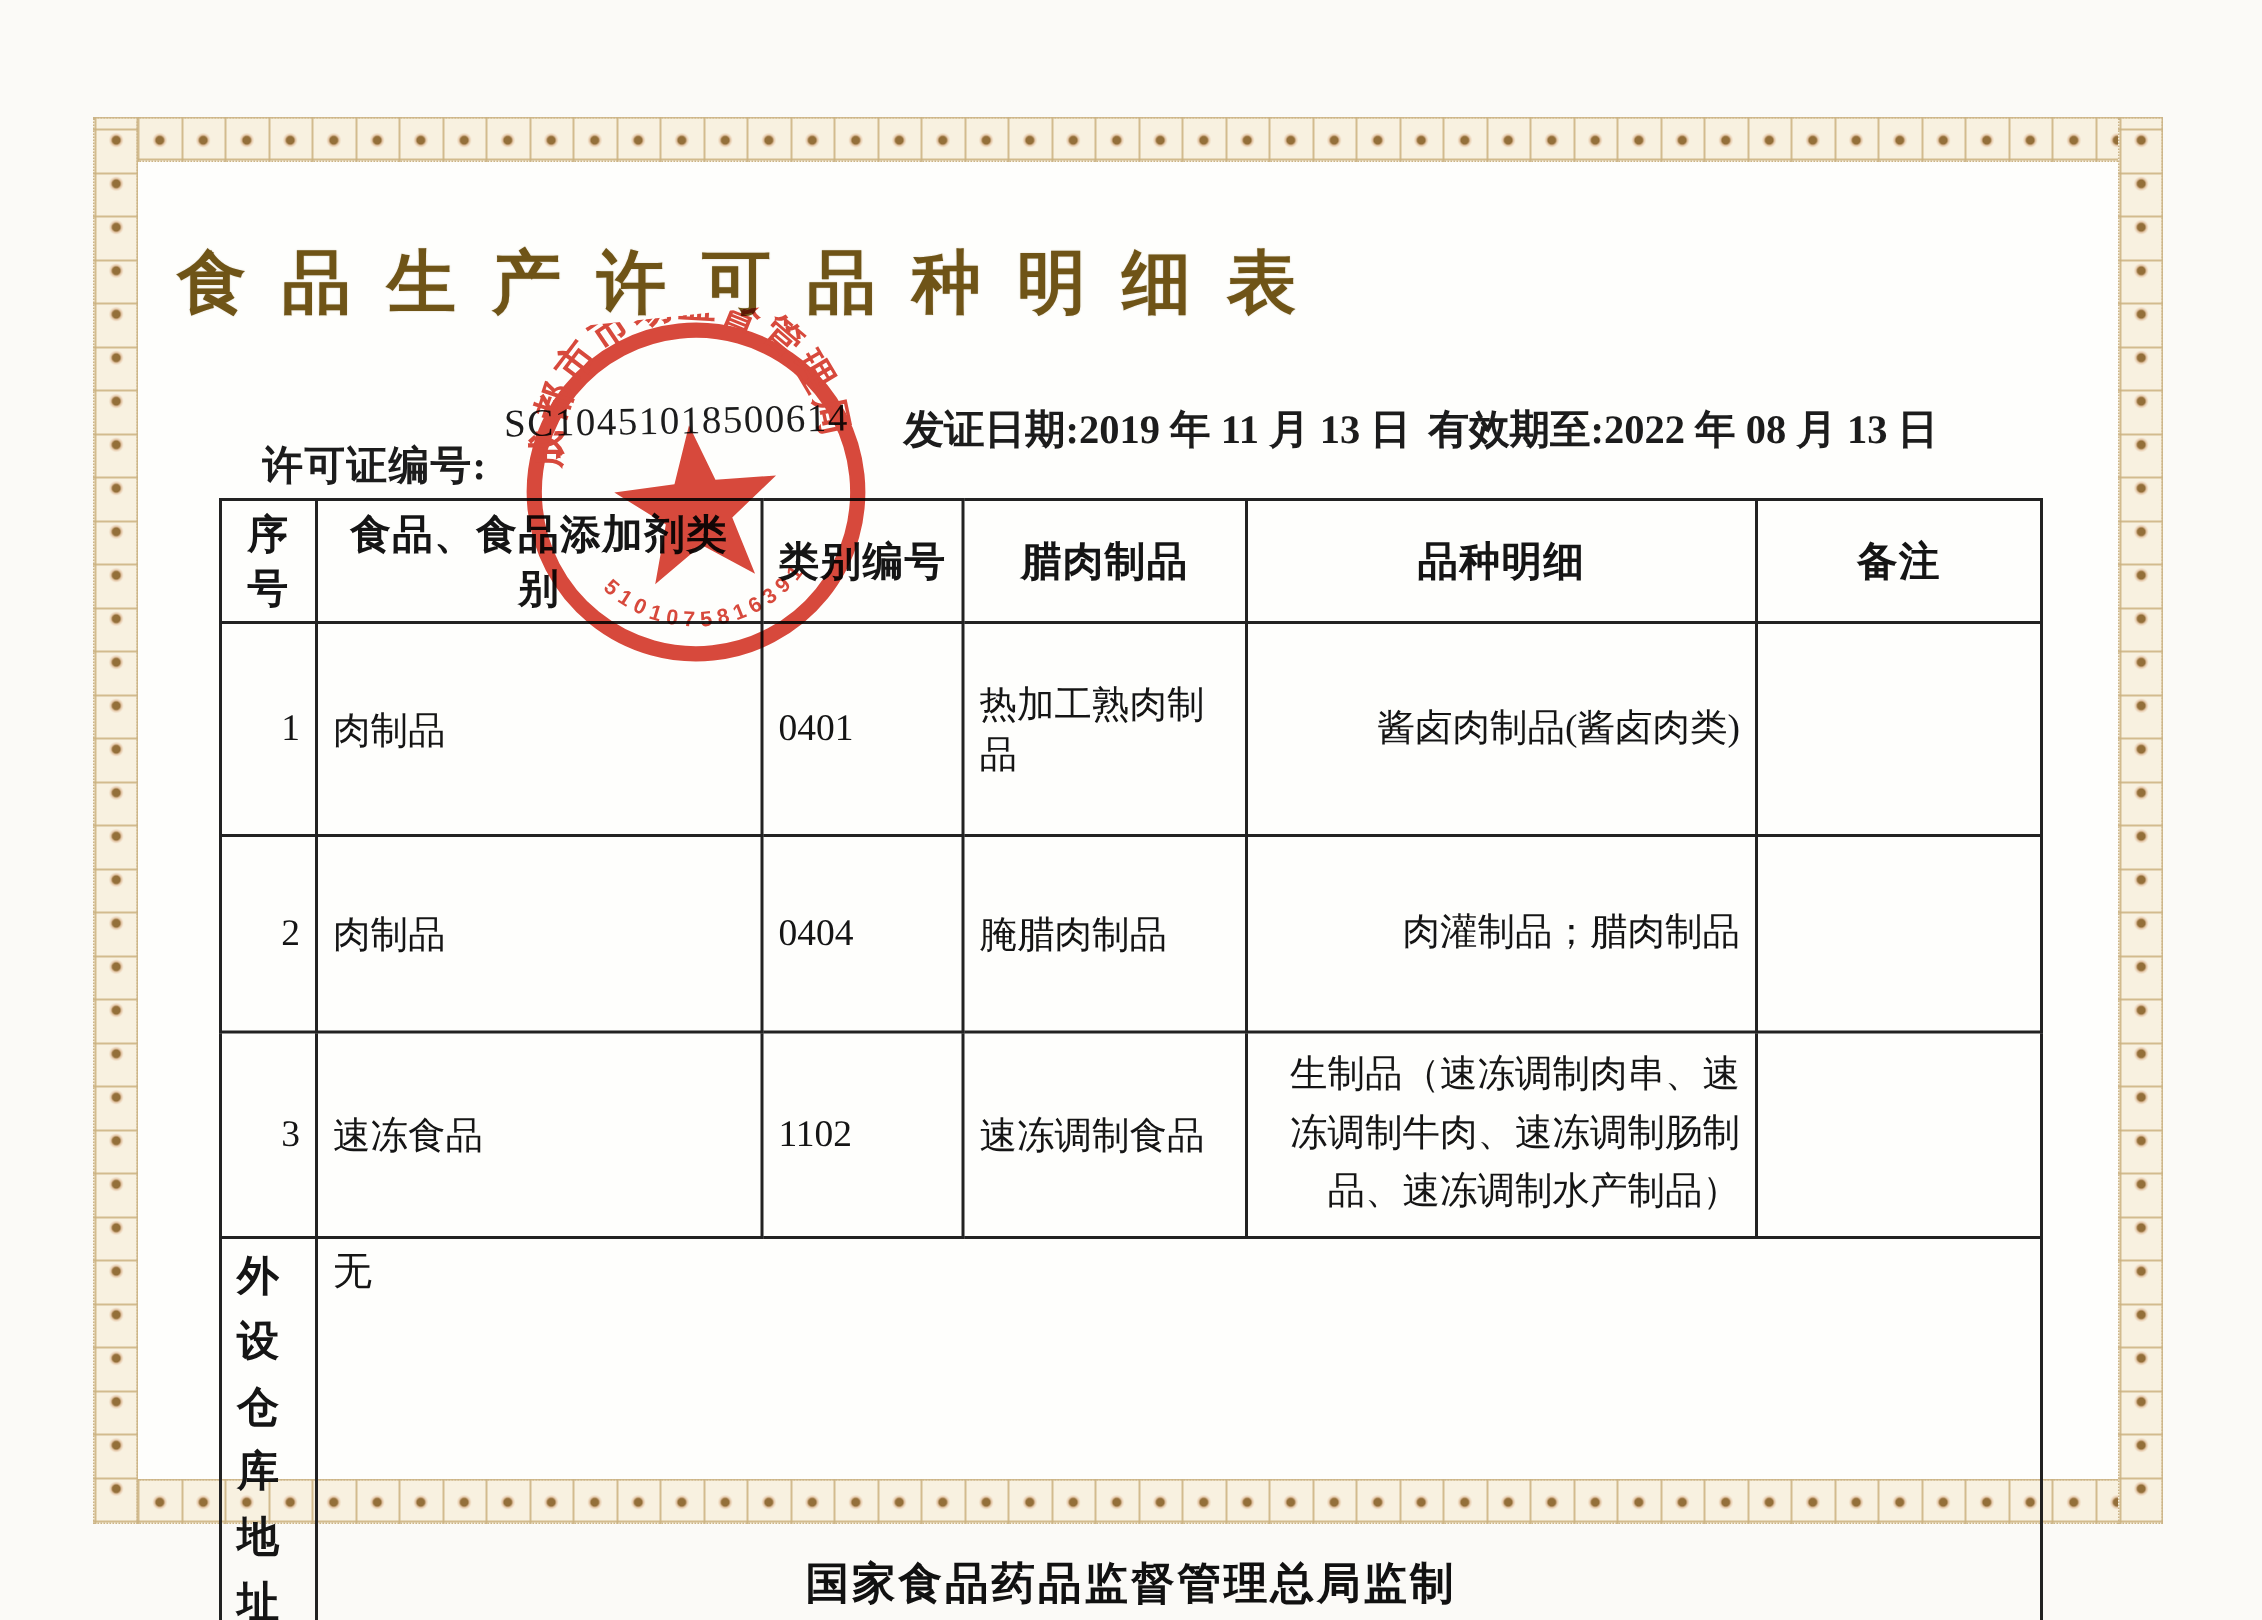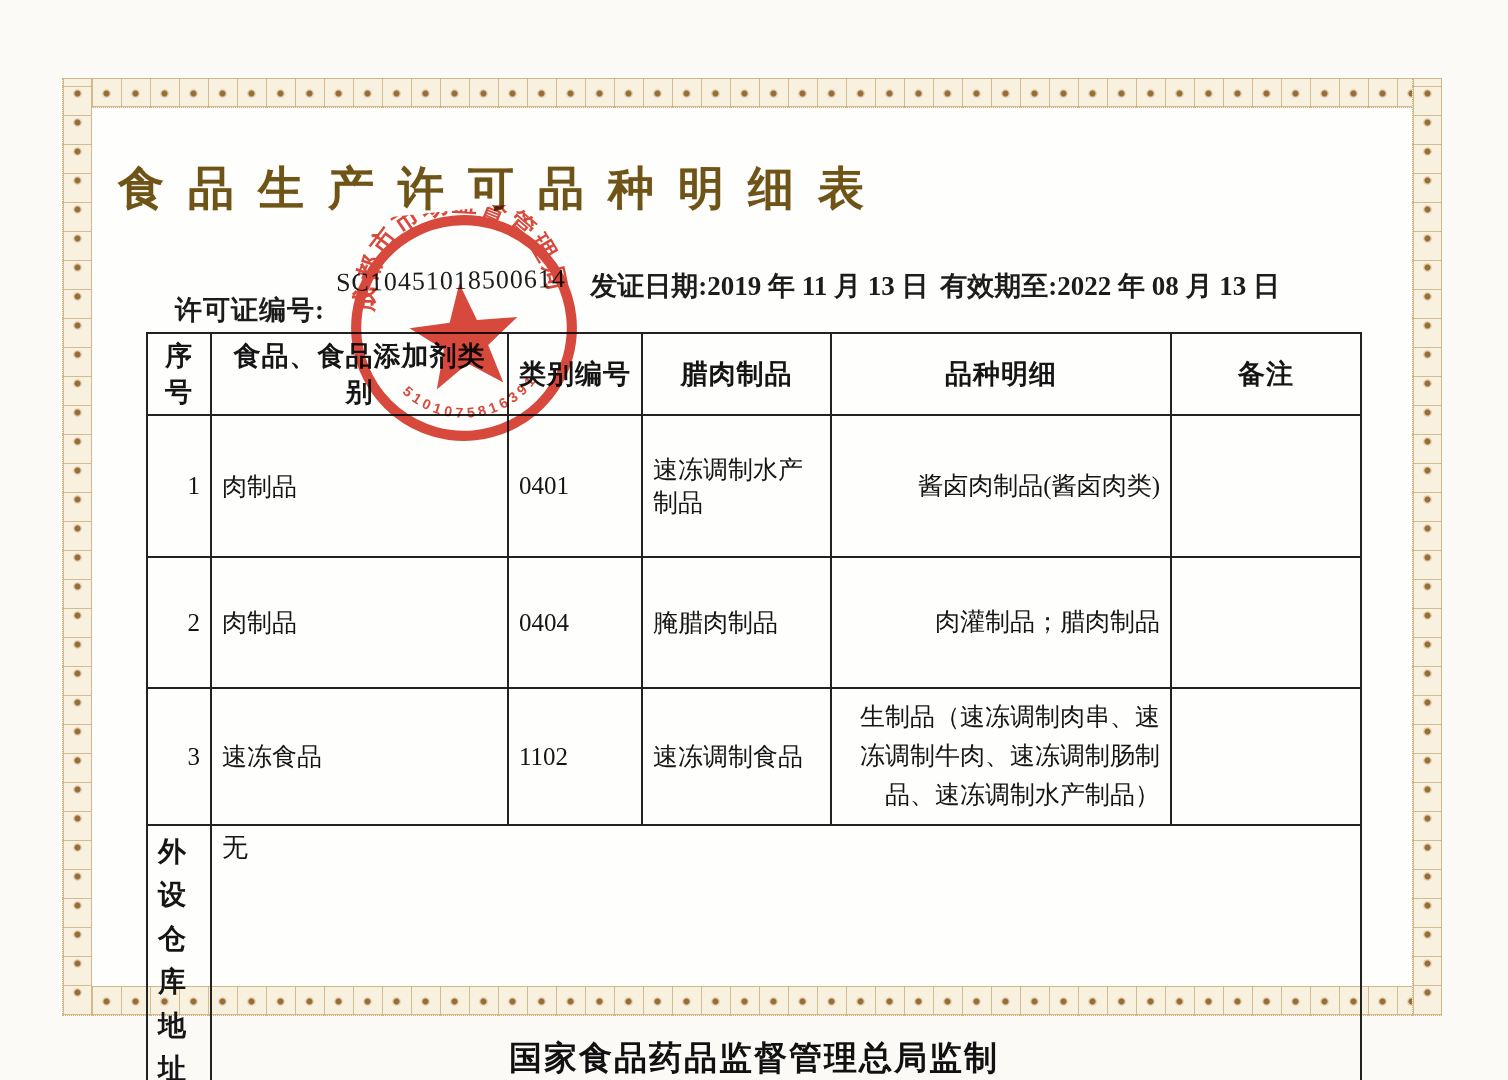--- a/index.html
+++ b/index.html
@@ -44,21 +44,21 @@
   
   .license-line{
     position:absolute;left:175px;top:268px;width:1200px;height:46px;
     font-size:27px;white-space:nowrap;
   }
   .license-label{font-weight:700;letter-spacing:1px;position:relative;top:24px;}
   .license-number{
     display:inline-block;font-size:26px;letter-spacing:1px;
     transform:translateY(-6px) rotate(-1deg);margin-left:4px;
   }
-  .issue-date{margin-left:18px;font-weight:600;}
+  .issue-date{margin-left:30px;font-weight:600;}
   .valid-until{margin-left:5px;font-weight:600;}
 
   
   table.license-table{
     position:absolute;left:146px;top:332px;
     border-collapse:collapse;table-layout:fixed;
     font-size:25px;color:#151515;
     background:transparent;
   }
   .license-table td,.license-table th{
@@ -87,21 +87,21 @@
   .seal{
     position:absolute;left:346px;top:210px;width:236px;height:236px;
     transform:rotate(-6deg);
     mix-blend-mode:multiply;opacity:.92;
     pointer-events:none;
   }
 
   
   .doc-footer{
     position:absolute;left:0;top:1036px;width:1508px;
-    text-align:center;font-size:33px;font-weight:700;letter-spacing:2px;color:#111;
+    text-align:center;font-size:29px;font-weight:700;letter-spacing:2px;color:#111;
   }
 </style>
 </head>
 <body>
 
 <div class="page">
 
   <div class="frame-strip frame-top"></div>
   <div class="frame-strip frame-bottom"></div>
   <div class="frame-strip frame-left"></div>
@@ -134,21 +134,21 @@
         <th>腊肉制品</th>
         <th>品种明细</th>
         <th>备注</th>
       </tr>
     </thead>
     <tbody>
       <tr style="height:142px">
         <td class="row-no">1</td>
         <td class="cell-left">肉制品</td>
         <td class="cell-code">0401</td>
-        <td class="cell-left">速冻调制水产制品</td>
+        <td class="cell-left">热加工熟肉制品</td>
         <td class="cell-detail">酱卤肉制品(酱卤肉类)</td>
         <td></td>
       </tr>
       <tr style="height:131px">
         <td class="row-no">2</td>
         <td class="cell-left">肉制品</td>
         <td class="cell-code">0404</td>
         <td class="cell-left">腌腊肉制品</td>
         <td class="cell-detail">肉灌制品；腊肉制品</td>
         <td></td>

